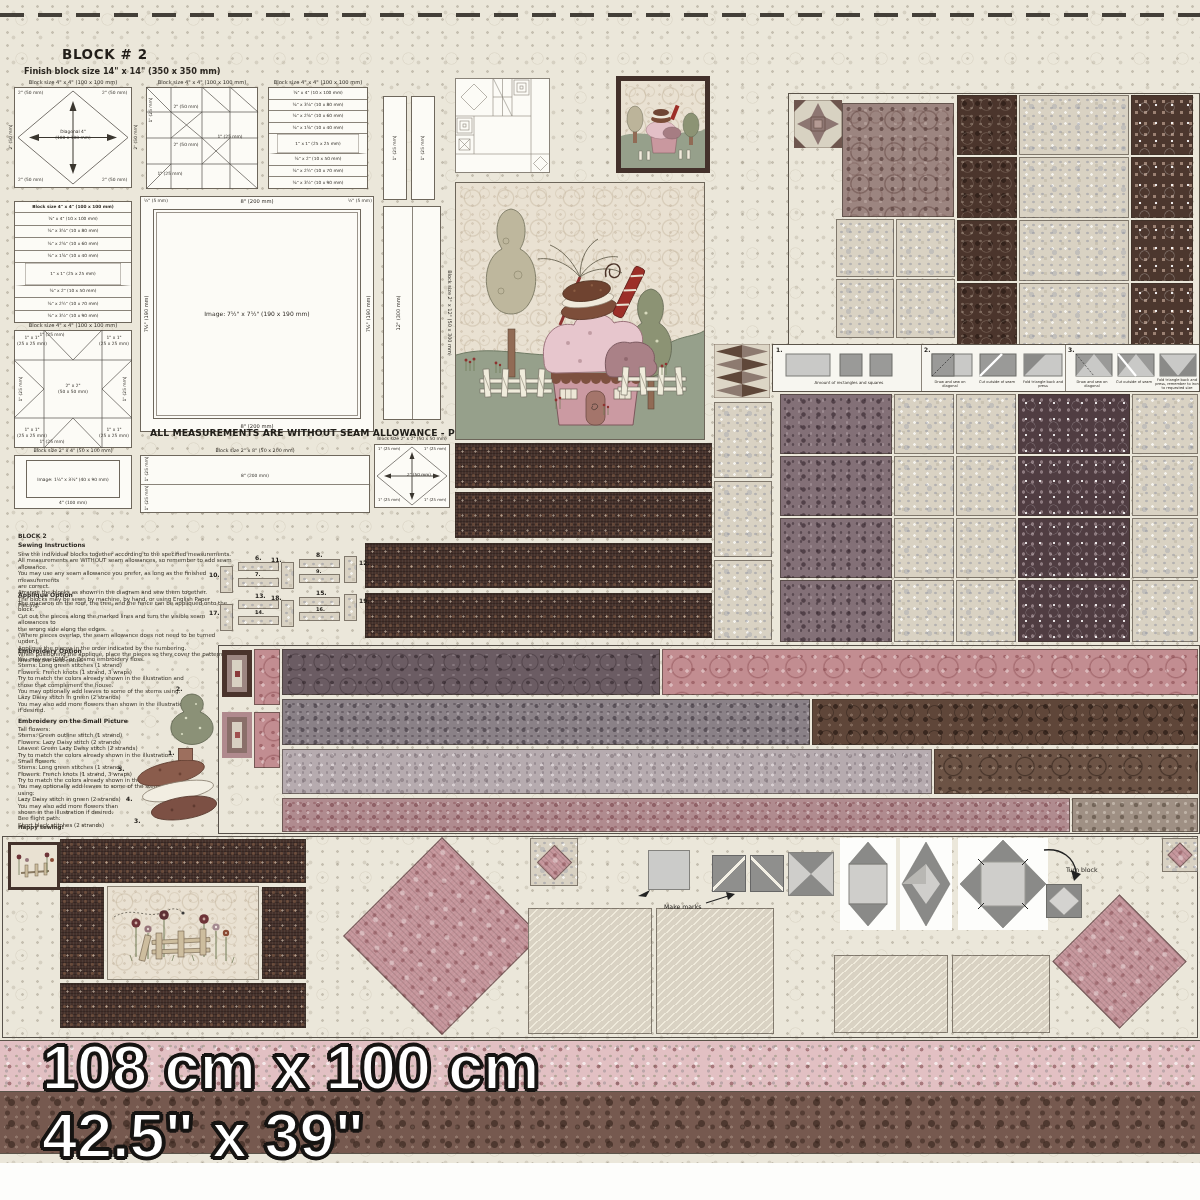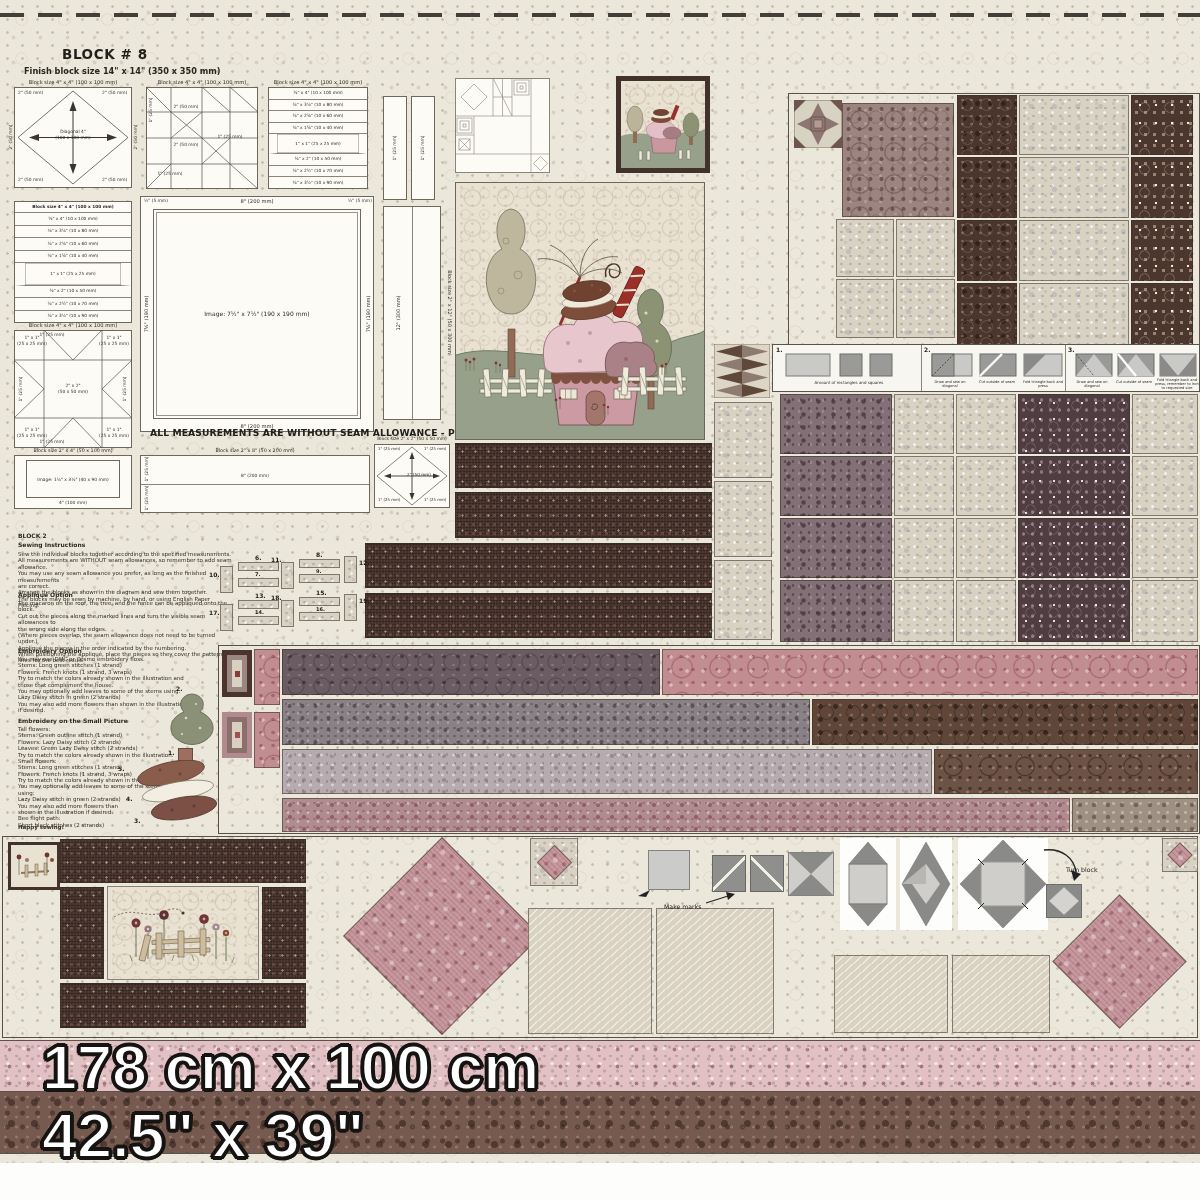--- a/index.html
+++ b/index.html
@@ -133,21 +133,21 @@
   .greysq{background:#cbcbc9;border:1px solid #83827e;box-sizing:border-box}
   .dgreysq{background:#8f8f8d;border:1px solid #666;box-sizing:border-box}
 </style>
 </head>
 <body>
 
 <div id="panel" class="sp">
 
   <div class="abs" style="left:0;top:13px;width:1200px;height:4px;background:repeating-linear-gradient(90deg,#26221c 0 24px,transparent 24px 38px);opacity:.85"></div>
 
-  <div class="abs t13" style="left:62px;top:48px">BLOCK # 8</div>
+  <div class="abs t13" style="left:62px;top:48px">BLOCK # 2</div>
   <div class="t85" style="left:24px;top:67px">Finish block size 14" x 14"   (350 x 350 mm)</div>
 
   <div class="cap" style="left:73px;top:80px">Block size 4" x 4"   (100 x 100 mm)</div>
   <svg class="abs" style="left:14px;top:87px" width="118" height="101">
     <rect x="0.5" y="0.5" width="117" height="100" fill="#fcfbf6" stroke="#6e675c"></rect>
     <polygon points="59,4 114,50.5 59,97 4,50.5" fill="none" stroke="#55504a" stroke-width="0.8"></polygon>
     <g stroke="#3a362f" stroke-width="1">
         <line x1="59" y1="22" x2="59" y2="79"></line>
         <line x1="23" y1="50.5" x2="95" y2="50.5"></line>
       </g>
@@ -865,16 +865,16 @@
   <div class="abs f-beigedot thin" style="left:1162px;top:838px;width:36px;height:34px">
     <div class="f-pinkcheck" style="position:absolute;left:8px;top:7px;width:18px;height:18px;transform:rotate(45deg);border:1px solid rgba(55,45,36,.5);box-sizing:border-box"></div>
   </div>
 
   <div class="abs f-pinkcheck thin" style="left:1072px;top:914px;width:95px;height:95px;transform:rotate(45deg)"></div>
 
   <div class="abs f-pinksprig" style="left:0;top:1040px;width:1200px;height:52px;border-top:1px solid #5b544a;border-bottom:1px solid #5b544a;box-sizing:border-box"></div>
   <div class="abs f-brownleaf" style="left:0;top:1092px;width:1200px;height:62px;border-bottom:1px solid #5b544a;box-sizing:border-box"></div>
   <div class="abs" style="left:0;top:1163px;width:1200px;height:37px;background:#fdfdfb"></div>
 
-  <div class="bigdim" style="left:42px;top:1036px">178 cm x 100 cm</div>
+  <div class="bigdim" style="left:42px;top:1036px">108 cm x 100 cm</div>
   <div class="bigdim" style="left:42px;top:1104px">42.5" x 39"</div>
 
 </div>
 
 </body></html>

